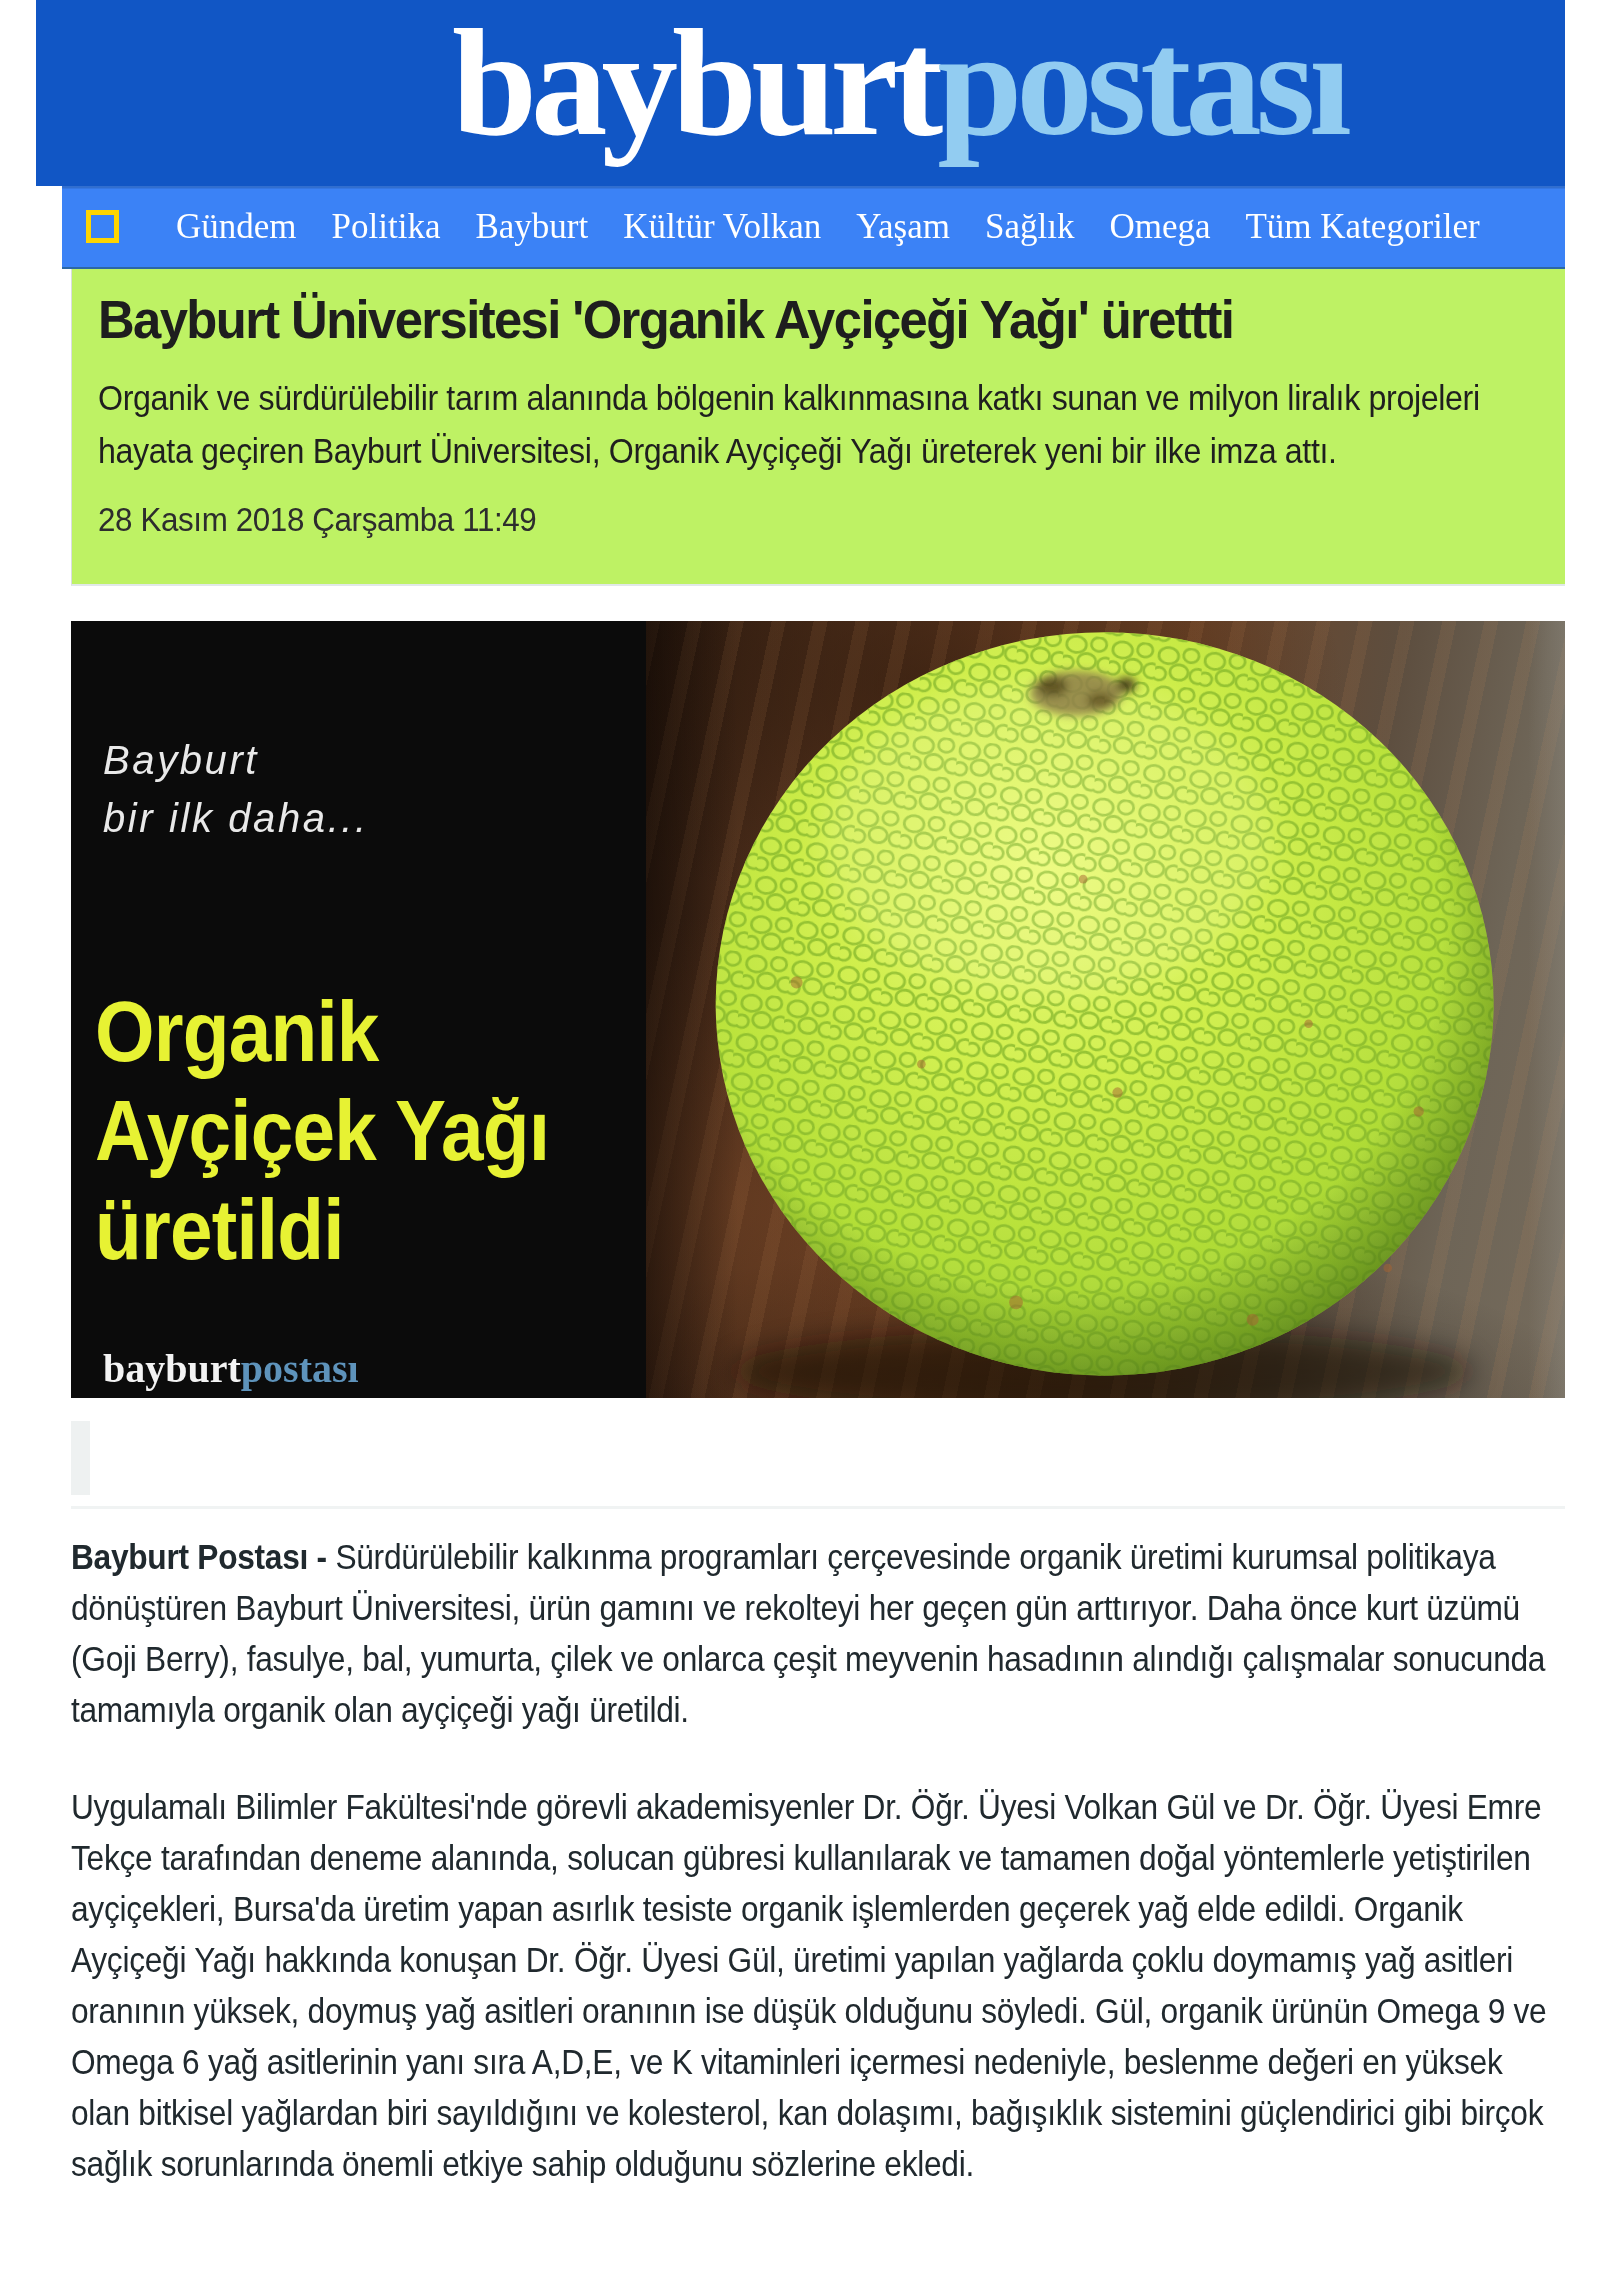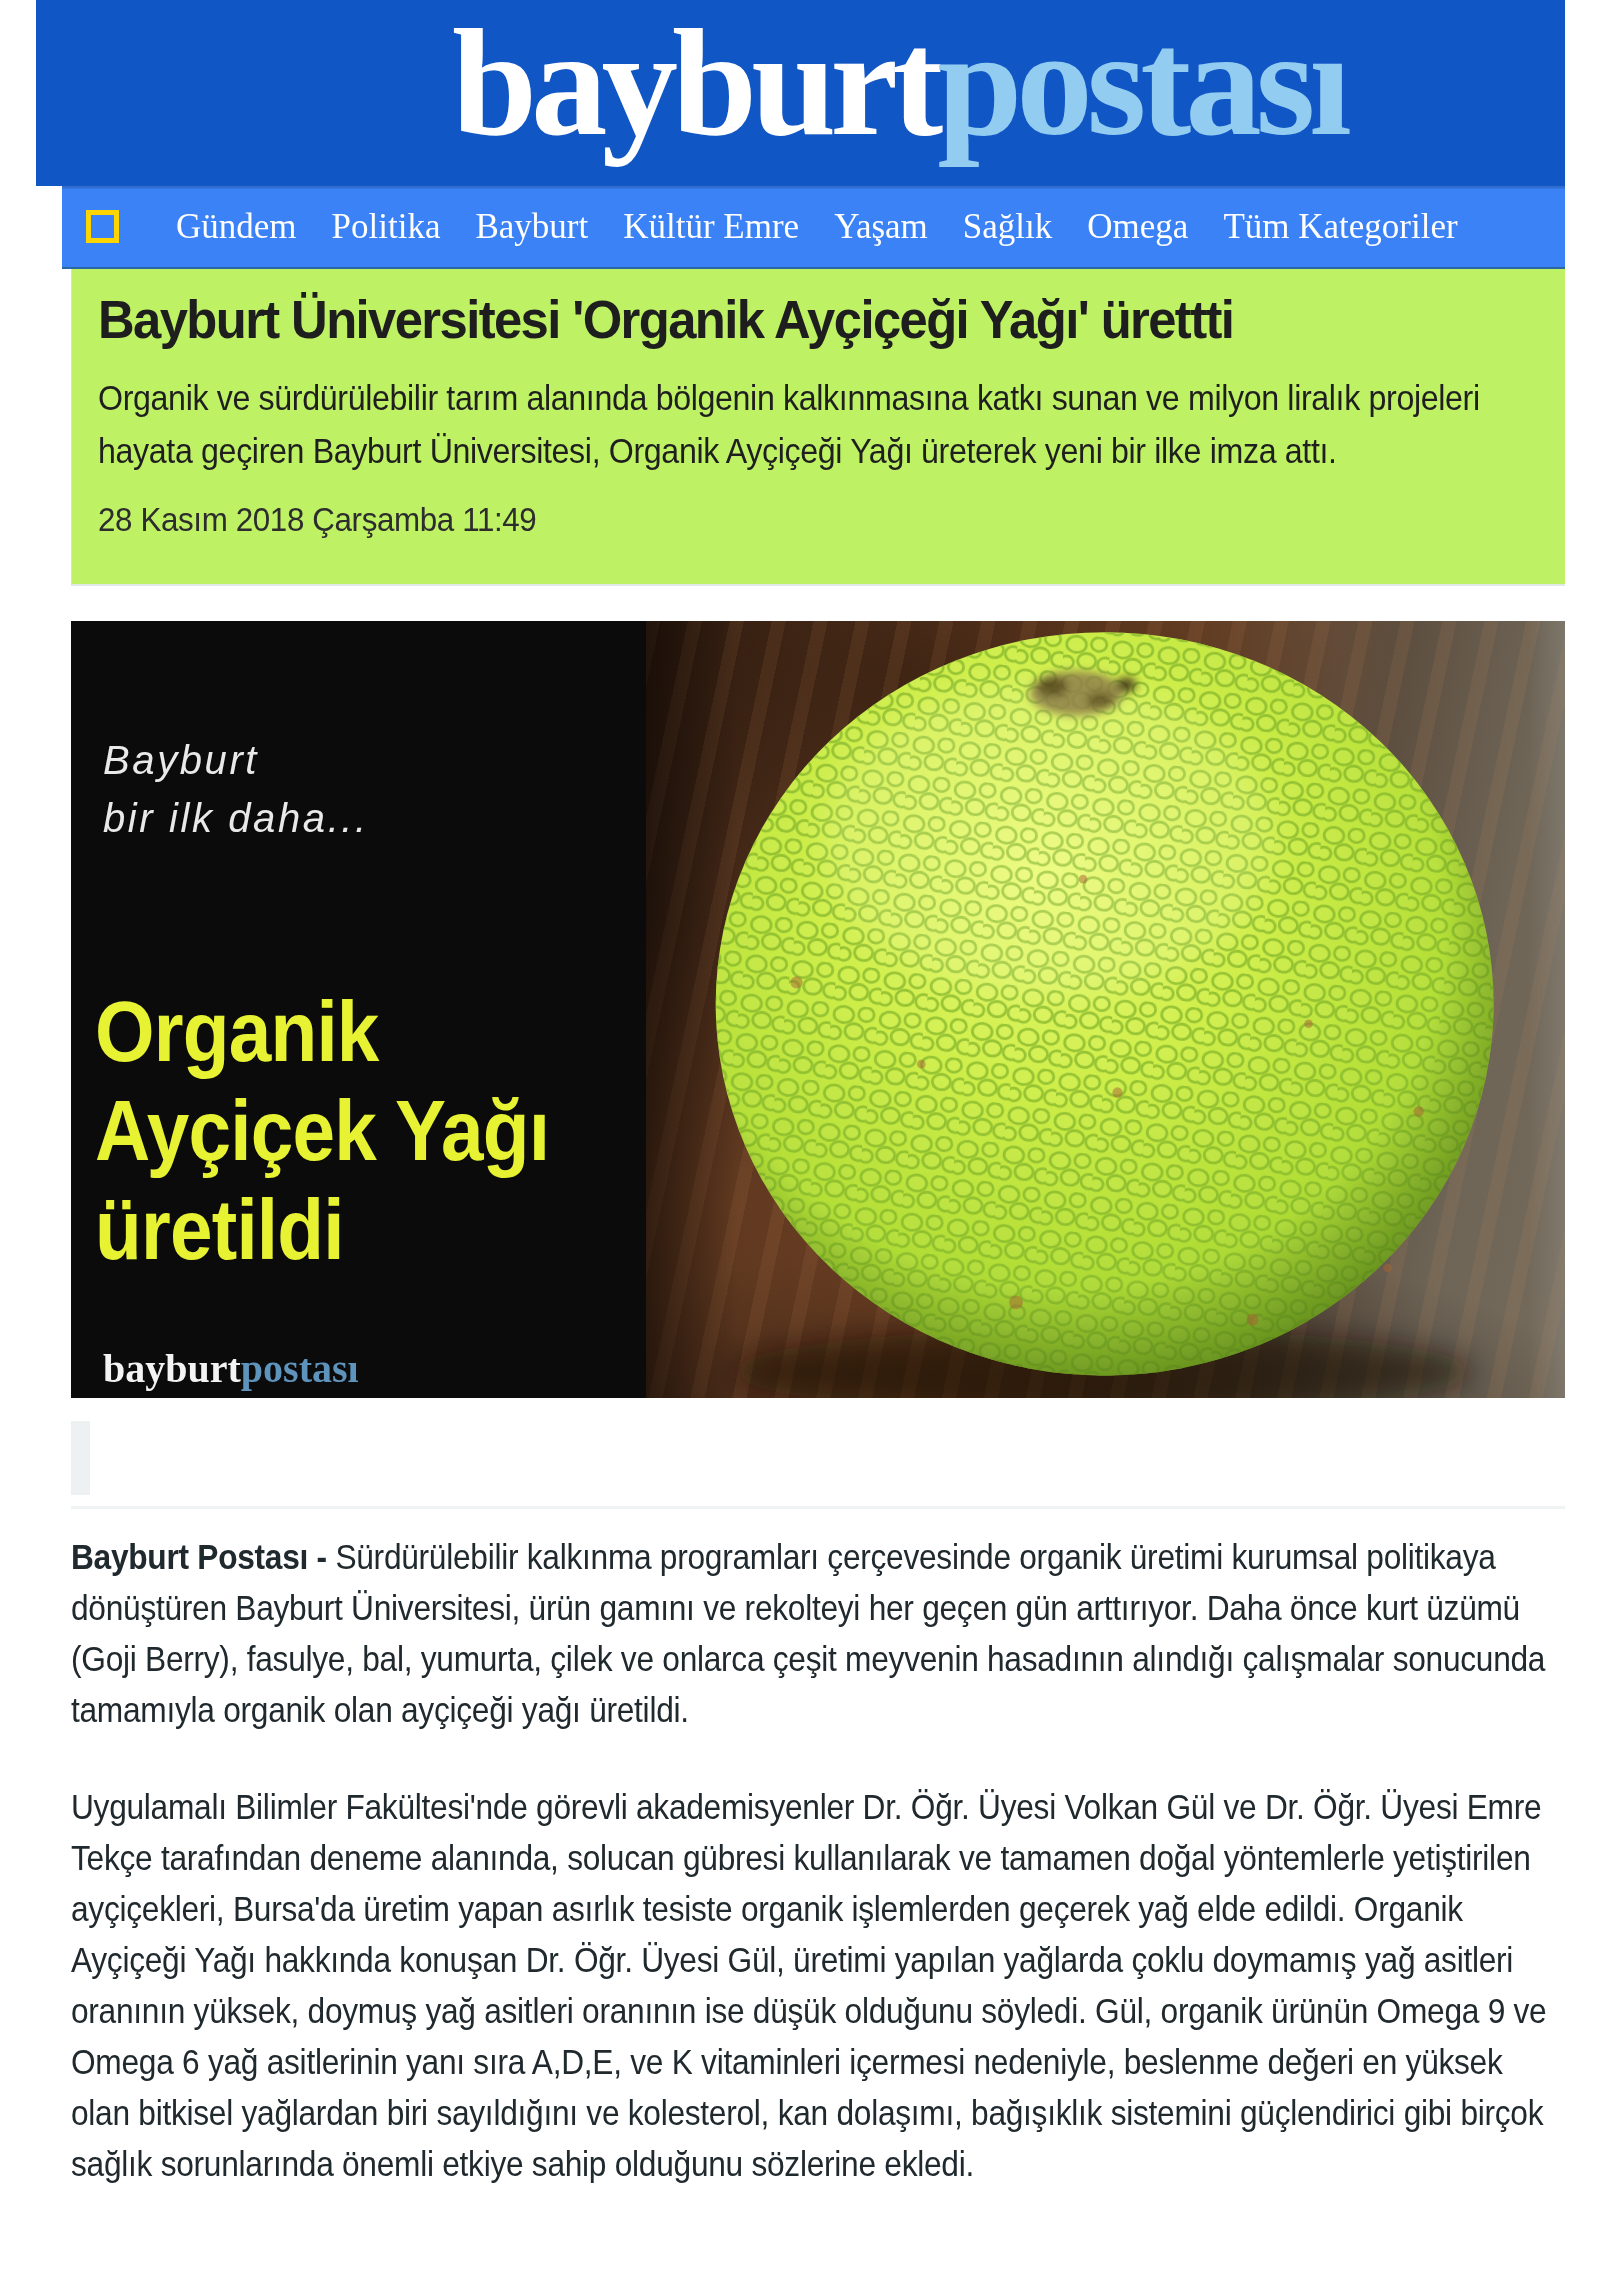--- a/index.html
+++ b/index.html
@@ -81,21 +81,21 @@
       <span class="b1">bayburt</span><span class="b2">postası</span>
     </div>
   </div>
 
   <div class="navbar">
     <div class="menu-icon"></div>
     <div class="nav-items">
       <a class="nav-item">Gündem</a>
       <a class="nav-item">Politika</a>
       <a class="nav-item">Bayburt</a>
-      <a class="nav-item">Kültür Emre</a>
+      <a class="nav-item">Kültür Volkan</a>
       <a class="nav-item">Yaşam</a>
       <a class="nav-item">Sağlık</a>
       <a class="nav-item">Omega</a>
       <a class="nav-item">Tüm Kategoriler</a>
     </div>
   </div>
 
   <div class="article-header">
     <h1 class="article-title" style="margin:0;">Bayburt Üniversitesi 'Organik Ayçiçeği Yağı' ürettti</h1>
     <div class="article-summary">Organik ve sürdürülebilir tarım alanında bölgenin kalkınmasına katkı sunan ve milyon liralık projeleri hayata geçiren Bayburt Üniversitesi, Organik Ayçiçeği Yağı üreterek yeni bir ilke imza attı.</div>

